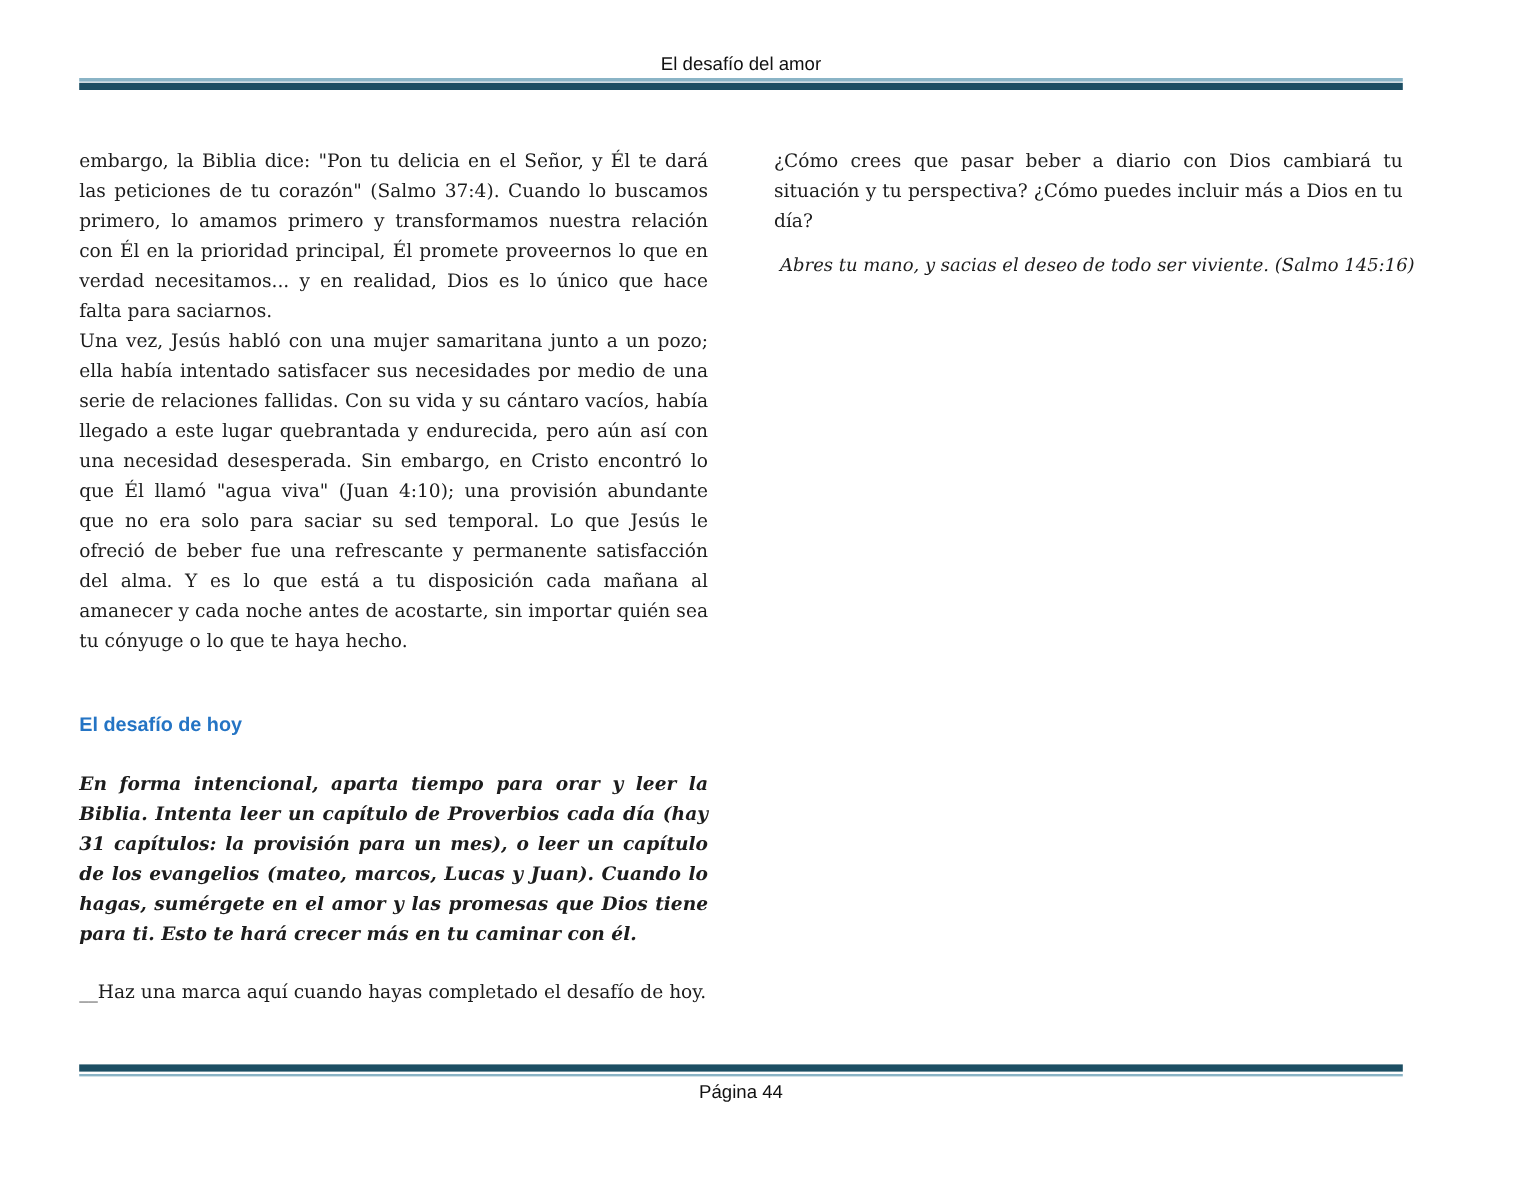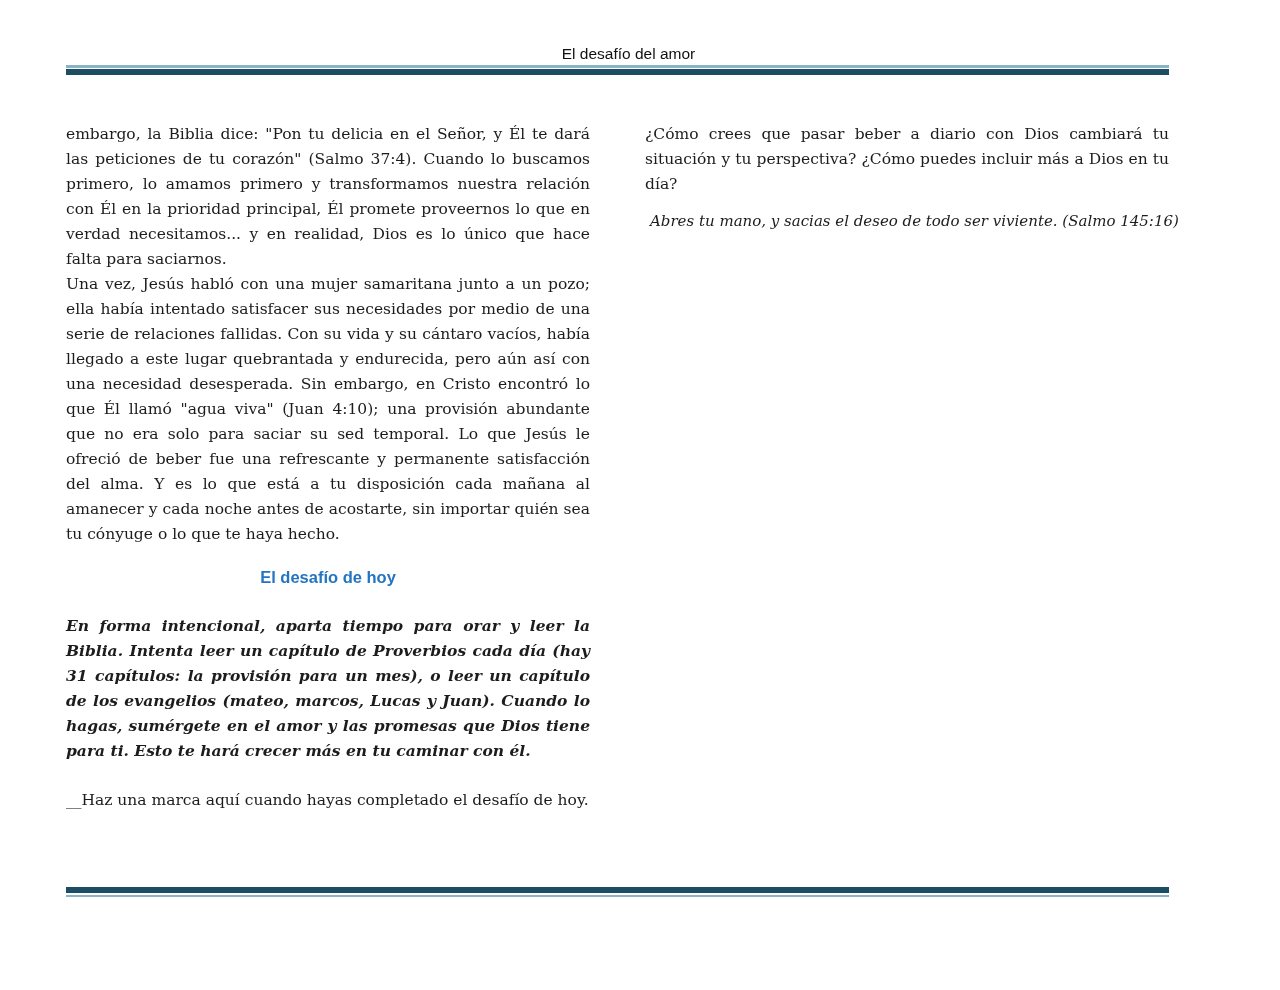--- a/index.html
+++ b/index.html
@@ -22,21 +22,21 @@
     position: absolute;
     left: 66px;
     top: 0;
     width: 1103px;
     height: 990px;
   }
   
   .header-title {
     position: absolute;
     top: 44px;
-    left: 11px;
+    left: 0;
     width: 100%;
     text-align: center;
     font-family: "Liberation Sans", "DejaVu Sans", sans-serif;
     font-size: 15.5px;
     line-height: 20px;
     color: #111;
   }
   .header-rule { position: absolute; top: 65px; left: 0; width: 100%; }
   .header-rule .light { height: 3px; background: var(--rule-light); }
   .header-rule .gap   { height: 1px; background: transparent; }
@@ -66,27 +66,26 @@
     display: flex;
     gap: 55px;
   }
   .col { width: 524px; }
   .col p {
     font-size: 15.5px;
     line-height: 25px;
     text-align: justify;
   }
   .challenge-heading {
-    margin-top: 18px;
+    margin-top: 45px;
     font-family: "Liberation Sans", "DejaVu Sans", sans-serif;
     font-size: 16.5px;
     font-weight: bold;
     line-height: 24px;
     color: var(--heading-blue);
-    text-align: center;
   }
   .challenge-text {
     margin-top: 24px;
     font-weight: bold;
     font-style: italic;
   }
   .check-line {
     margin-top: 25px;
     text-align: left;
   }
@@ -132,14 +131,15 @@
     </div>
 
   </div>
 
   <div class="footer-rule">
     <div class="dark"></div>
     <div class="gap"></div>
     <div class="light"></div>
   </div>
 
+  <div class="footer-text">Página 44</div>
 
 </div>
 
 </body></html>

